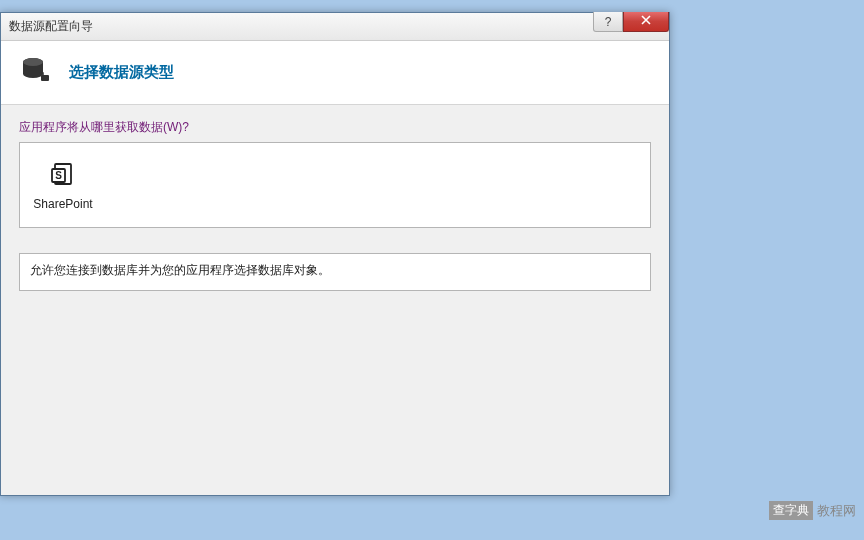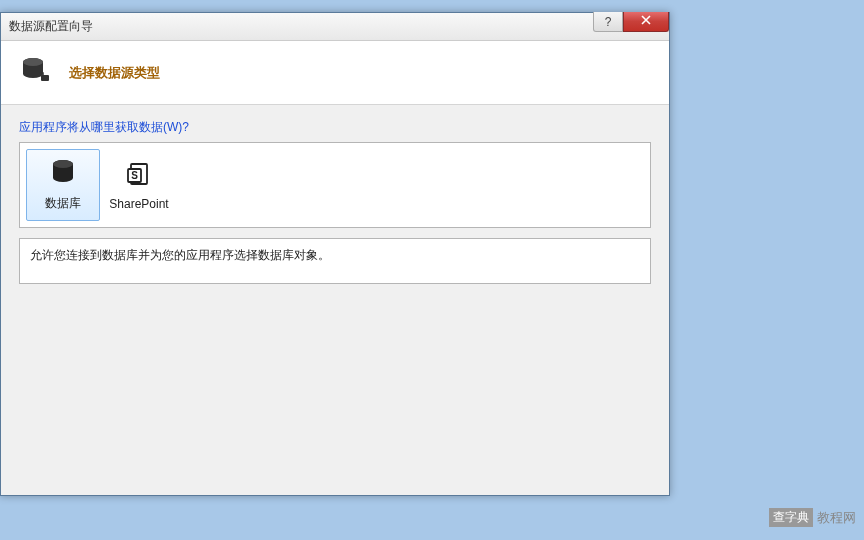--- a/index.html
+++ b/index.html
@@ -65,27 +65,27 @@
     .header-area {
       height: 64px;
       background: #fff;
       display: flex;
       align-items: center;
       padding-left: 18px;
       gap: 18px;
       border-bottom: 1px solid #d5d5d5;
     }
     .header-icon svg { width: 32px; height: 32px; }
-    .header-title { font-size: 13px; font-weight: bold; color: #a16207; }
+    .header-title { font-size: 15px; font-weight: bold; color: #0369a1; }
     .content {
       background: #f0f0f0;
       padding: 14px 18px 18px 18px;
       min-height: 390px;
     }
-    .prompt { font-size: 12px; color: #1d4ed8; margin-bottom: 6px; }
+    .prompt { font-size: 12px; color: #701a75; margin-bottom: 6px; }
     .option-box {
       background: #fff;
       border: 1px solid #b5b5b5;
       padding: 6px;
       display: flex;
       gap: 2px;
       height: 86px;
     }
     .option {
       width: 74px;
@@ -99,32 +99,32 @@
       cursor: pointer;
       border: 1px solid transparent;
       border-radius: 2px;
     }
     .option.selected {
       background: linear-gradient(to bottom, #f5faff, #d8ecff);
       border: 1px solid #7eb4ea;
     }
     .option svg { width: 28px; height: 28px; }
     .description-box {
-      margin-top: 10px;
+      margin-top: 25px;
       background: #fff;
       border: 1px solid #b5b5b5;
       padding: 8px 10px;
-      height: 46px;
+      height: 38px;
       font-size: 12px;
       color: #222;
     }
     .watermark {
       position: absolute;
       right: 8px;
-      bottom: 13px;
+      bottom: 20px;
       font-size: 13px;
       color: #888;
       display: flex;
       align-items: center;
       gap: 4px;
     }
     .watermark .box {
       background: #999;
       color: #fff;
       padding: 1px 4px;
@@ -161,30 +161,20 @@
         <path d="M24 22 L24 18 L20 18" stroke="#333" stroke-width="1.5" fill="none"></path>
       </svg>
     </span>
     <span class="header-title">选择数据源类型</span>
   </div>
 
   <div class="content">
     <div class="prompt">应用程序将从哪里获取数据(W)?</div>
 
     <div class="option-box">
-      <div class="option selected">
-        <span>
-          <svg viewBox="0 0 28 28">
-            <ellipse cx="14" cy="6" rx="10" ry="4" fill="#222"></ellipse>
-            <path d="M4 6 v14 a10 4 0 0 0 20 0 V6" fill="#222"></path>
-            <ellipse cx="14" cy="6" rx="10" ry="4" fill="#444"></ellipse>
-          </svg>
-        </span>
-        <span>数据库</span>
-      </div>
 
 
 
       <div class="option">
         <span>
           <svg viewBox="0 0 28 28">
             <rect x="6" y="4" width="16" height="20" rx="1" fill="none" stroke="#222" stroke-width="1.8"></rect>
             <rect x="3" y="9" width="13" height="13" rx="1" fill="#fff" stroke="#222" stroke-width="1.8"></rect>
             <text x="9.5" y="19" font-size="10" font-family="Arial" fill="#222" text-anchor="middle" font-weight="bold">S</text>
           </svg>

